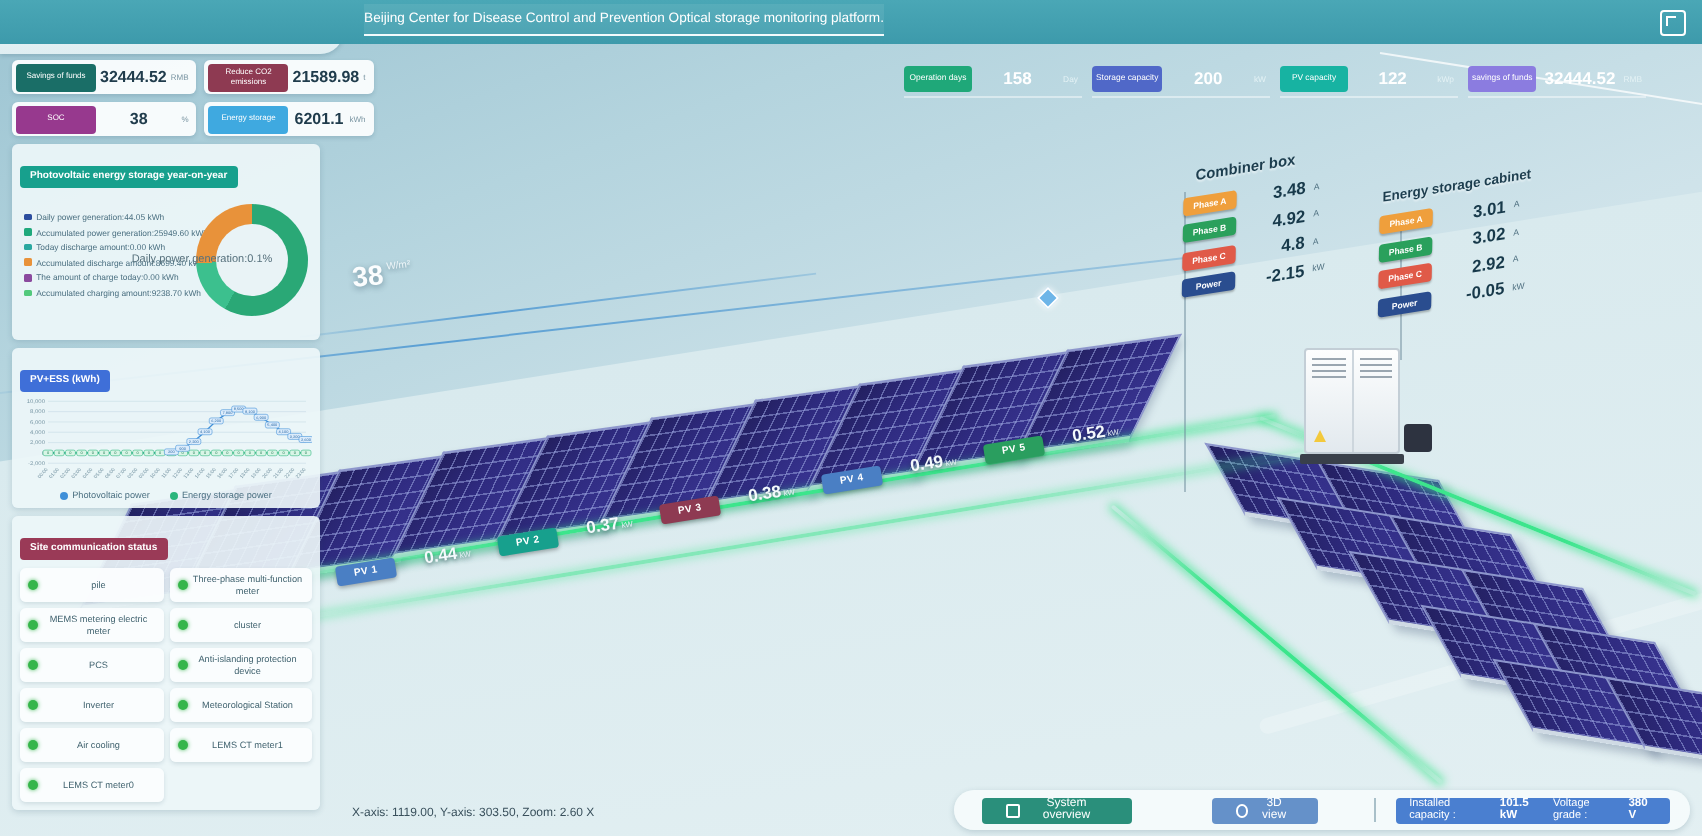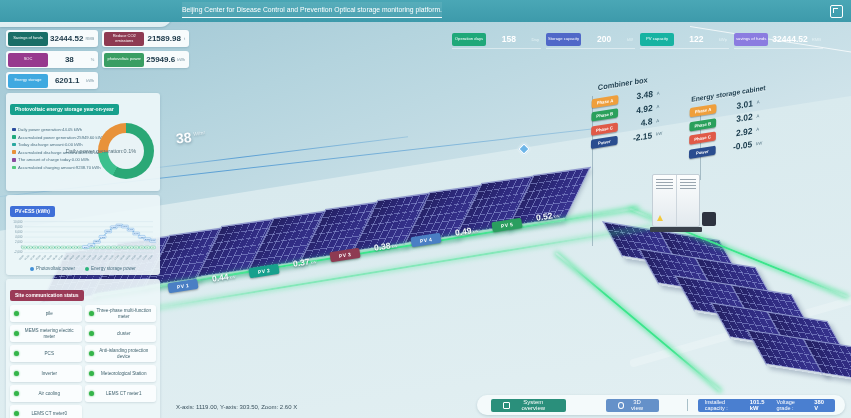--- a/index.html
+++ b/index.html
@@ -309,25 +309,20 @@
         </div>
         <div class="stat-cell">
           <span class="stat-badge" style="background: rgb(142, 58, 82);">Reduce CO2 emissions</span>
           <span class="stat-value">21589.98</span>
           <span class="stat-unit">t</span>
         </div>
         <div class="stat-cell">
           <span class="stat-badge" style="background: rgb(151, 57, 142);">SOC</span>
           <span class="stat-value">38</span>
           <span class="stat-unit">%</span>
-        </div>
-        <div class="stat-cell">
-          <span class="stat-badge" style="background: rgb(58, 158, 99);">photovoltaic power</span>
-          <span class="stat-value">25949.6</span>
-          <span class="stat-unit">kWh</span>
         </div>
         <div class="stat-cell">
           <span class="stat-badge" style="background: rgb(63, 169, 224);">Energy storage</span>
           <span class="stat-value">6201.1</span>
           <span class="stat-unit">kWh</span>
         </div>
       </div>
 
     <div class="card">
       <span class="title-badge" id="yoy-title" style="background: rgb(23, 160, 141);">Photovoltaic energy storage year-on-year</span>

